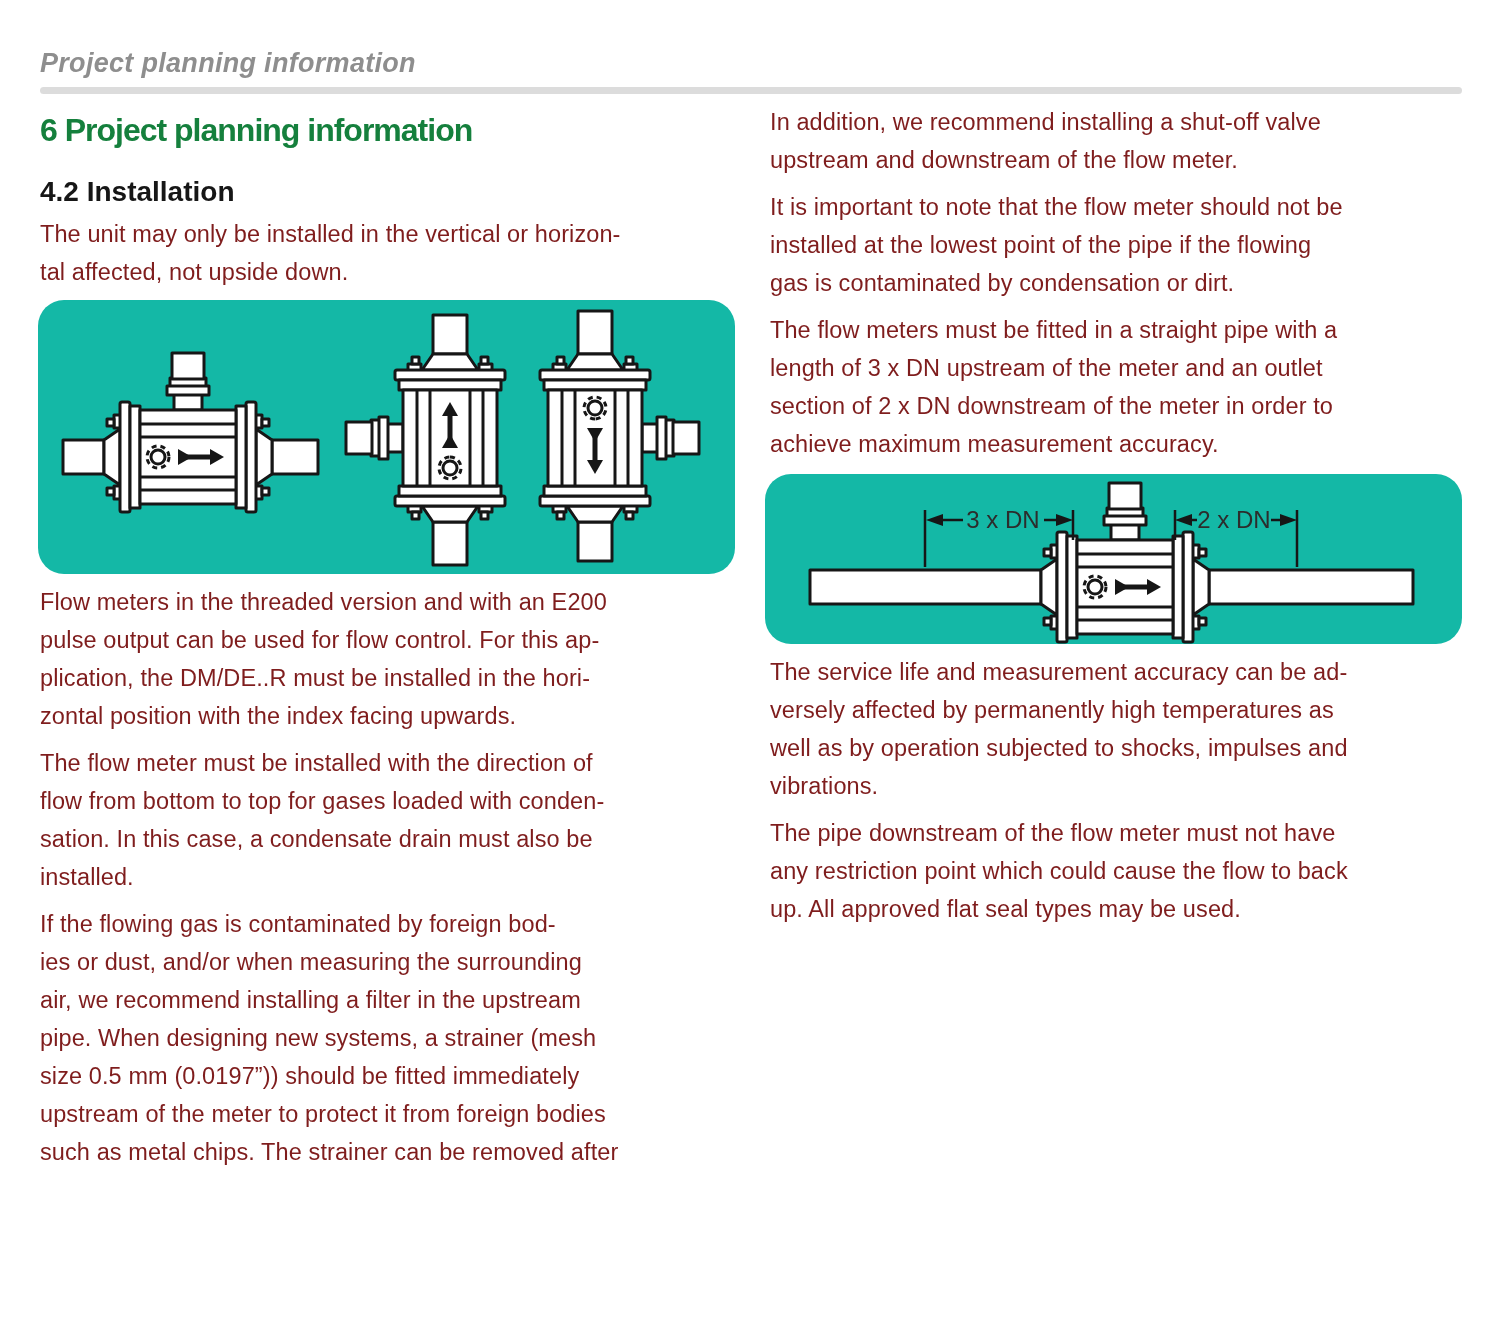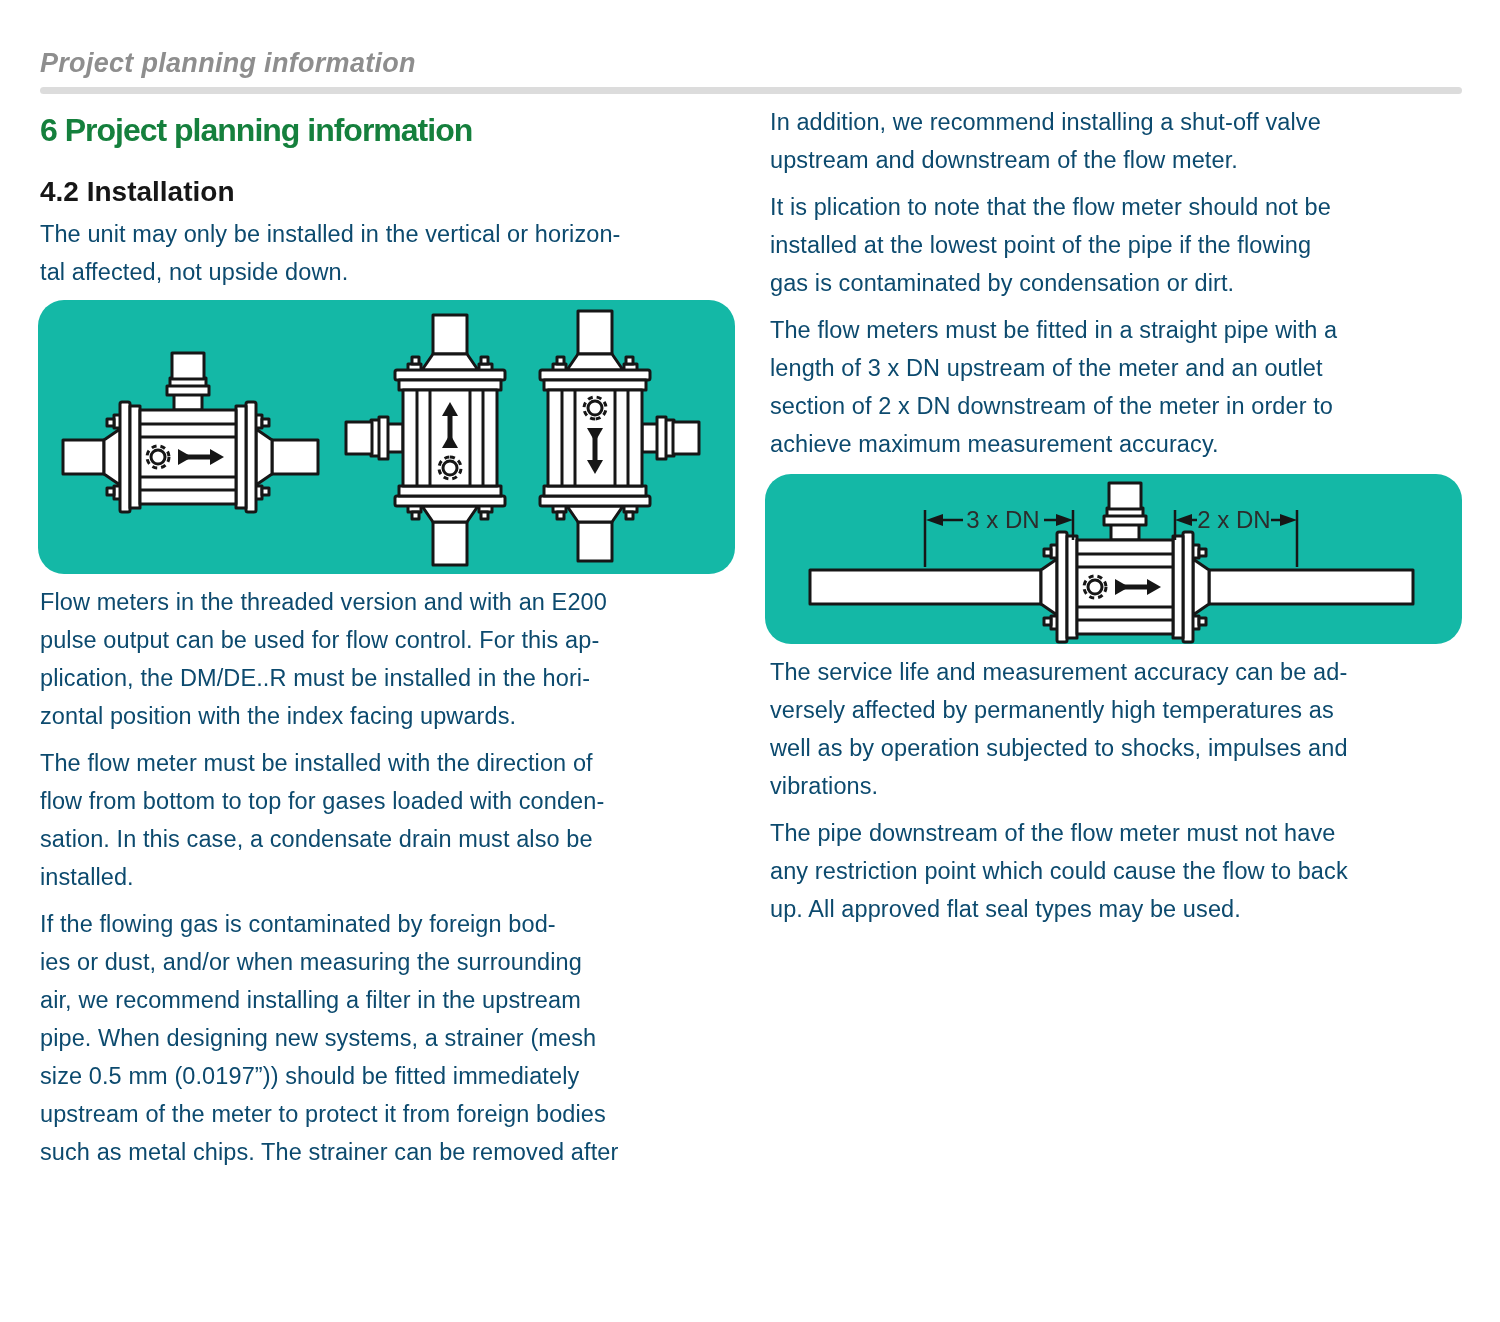--- a/index.html
+++ b/index.html
@@ -19,21 +19,21 @@
   .columns{position:absolute;top:94px;left:40px;right:38px;display:flex;}
   .col{box-sizing:border-box;}
   .col.left{width:697px;margin-right:33px;flex:none;}
   .col.right{width:692px;flex:none;}
   h1{
     margin:18px 0 0 0;font-size:32px;line-height:36px;font-weight:bold;
     color:#15803d;letter-spacing:-1px;
   }
   h2{margin:30px 0 0 0;font-size:28px;line-height:28px;font-weight:bold;color:#161616;}
   p.body{
-    margin:9px 0 0 0;font-size:23.5px;line-height:38px;color:#0c4a6e;
+    margin:9px 0 0 0;font-size:23.5px;line-height:38px;color:#7f1d1d;
     white-space:pre-line;letter-spacing:.1px;
   }
   .mt-23{margin-top:23px;} .mt-27{margin-top:27px;} .mt-10{margin-top:10px;}
   .mt-18{margin-top:18px;} .mt-22{margin-top:22px;}
   .figure{background:#14b8a6;border-radius:26px;}
   .fig1{margin:9px 0 0 -2px;width:697px;height:274px;}
   .fig2{margin:11px 0 0 -5px;width:697px;height:170px;}
   .figure svg{display:block;}
   .w{fill:#ffffff;stroke:#161616;stroke-width:3;stroke-linejoin:round;}
   .ln{stroke:#161616;stroke-width:3;}
@@ -144,21 +144,21 @@
 pipe. When designing new systems, a strainer (mesh
 size 0.5 mm (0.0197”)) should be fitted immediately
 upstream of the meter to protect it from foreign bodies
 such as metal chips. The strainer can be removed after
 4 weeks at the latest.</p>
     </div>
 
     <div class="col right">
       <p class="body mt-18">In addition, we recommend installing a shut-off valve
 upstream and downstream of the flow meter.</p>
-      <p class="body">It is plication to note that the flow meter should not be
+      <p class="body">It is important to note that the flow meter should not be
 installed at the lowest point of the pipe if the flowing
 gas is contaminated by condensation or dirt.</p>
       <p class="body">The flow meters must be fitted in a straight pipe with a
 length of 3 x DN upstream of the meter and an outlet
 section of 2 x DN downstream of the meter in order to
 achieve maximum measurement accuracy.</p>
 
       <div class="figure fig2">
         <svg width="697" height="170" viewBox="0 0 697 170">
 

